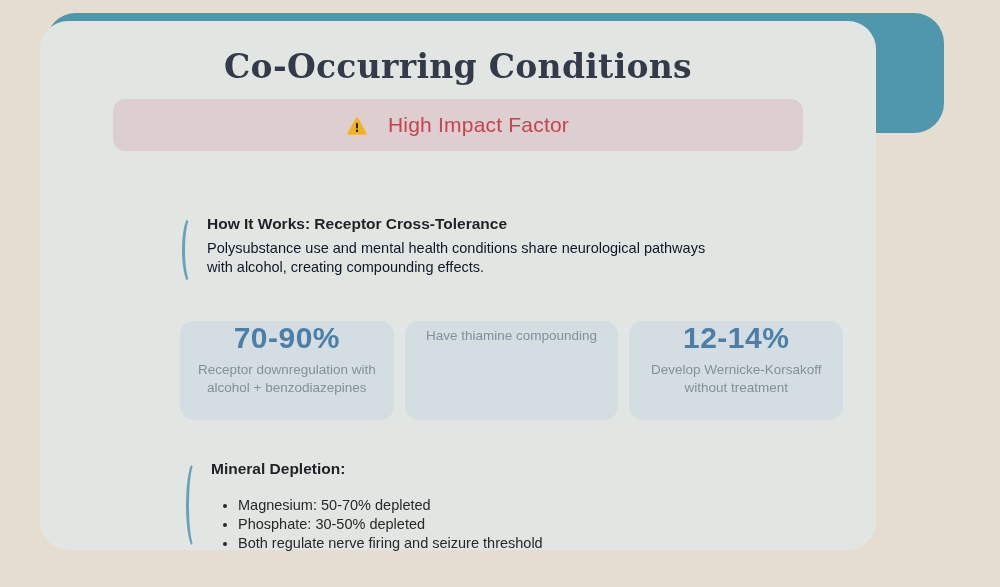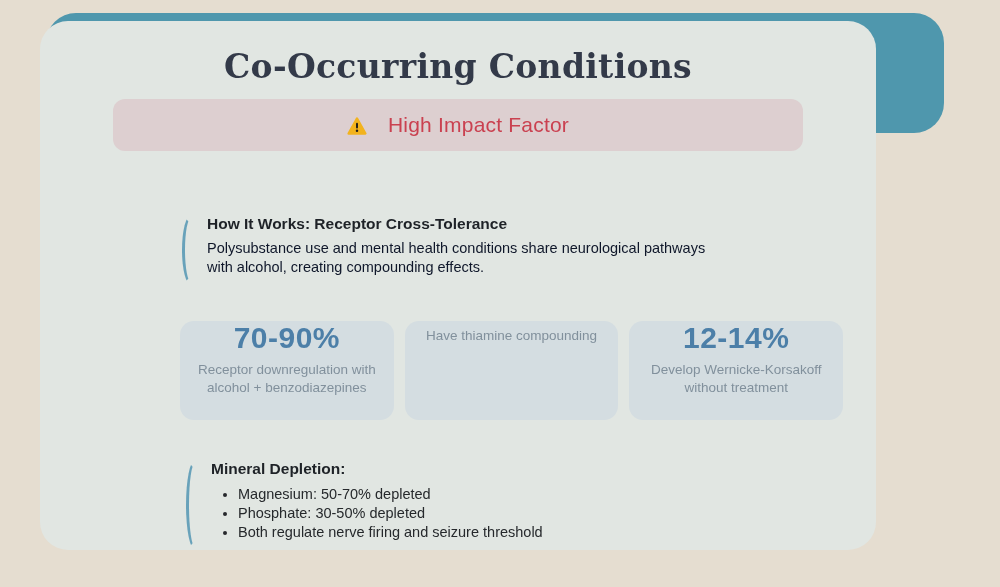--- a/index.html
+++ b/index.html
@@ -92,21 +92,21 @@
     letter-spacing:0.5px;
   }
   .stat-label {
     margin-top:6px;
     font-size:13.5px;
     line-height:18px;
     color:#81909c;
   }
   .block-mineral { margin-top:40px; margin-left:146px; }
   .bullets {
-    margin:7px 0 0;
+    margin:18px 0 0;
     padding-left:27px;
     font-size:14.5px;
     line-height:19px;
     color:#26292c;
   }
   .bullets li { margin:0; }
 </style>
 </head>
 <body>
 

